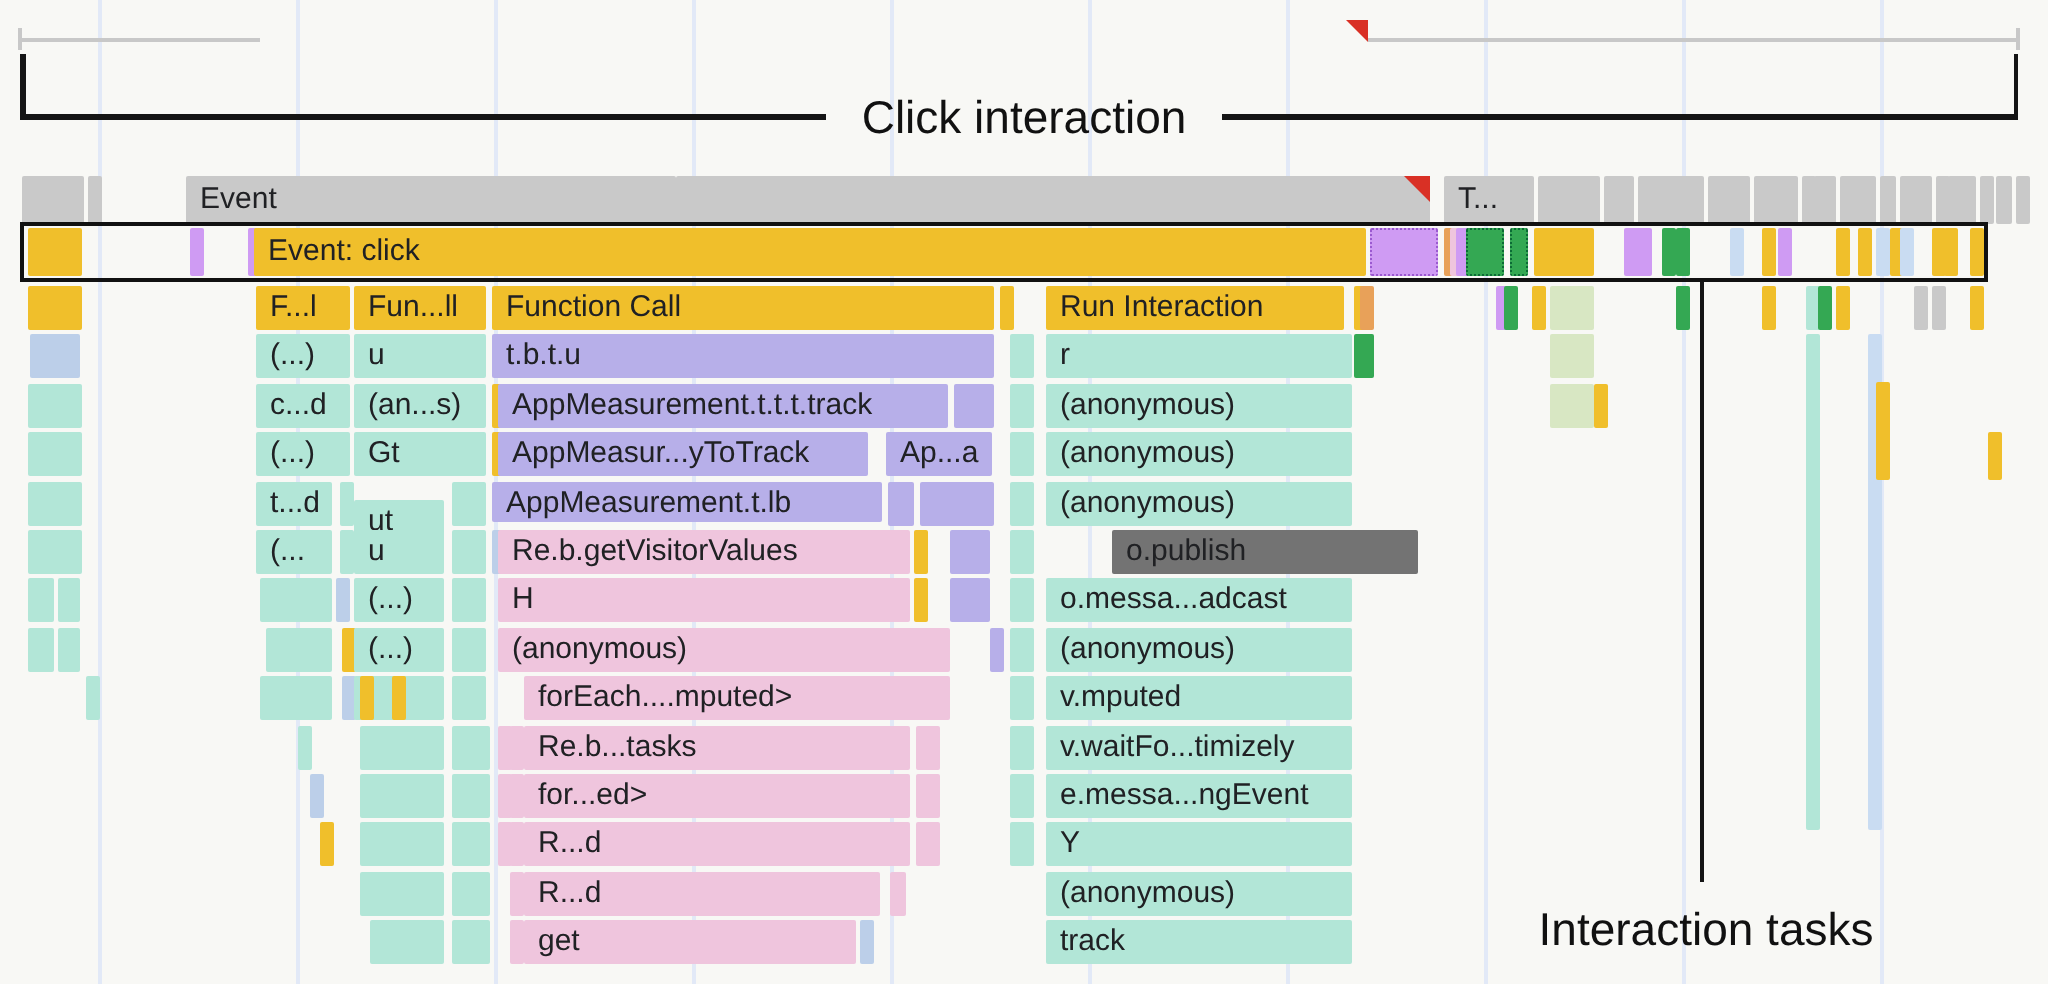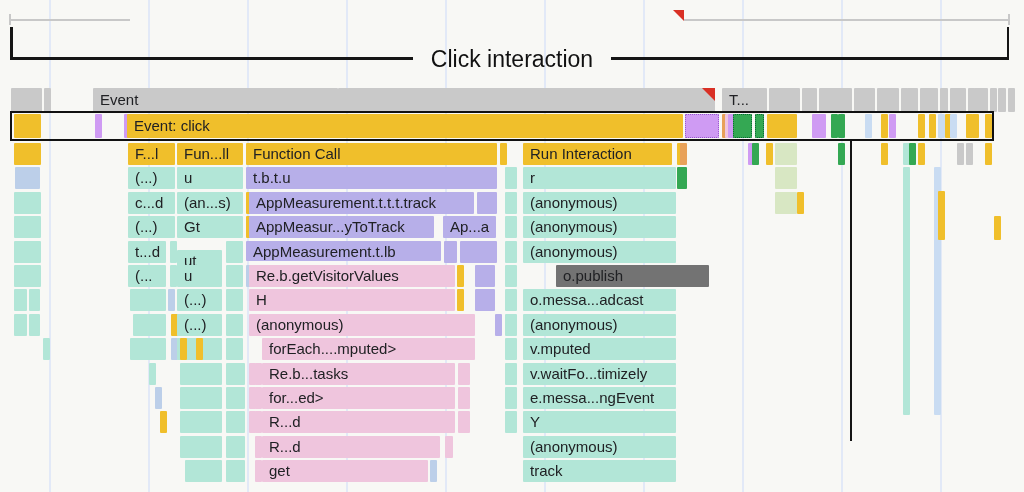--- a/index.html
+++ b/index.html
@@ -274,14 +274,15 @@
       <div class="seg" style="left: 262px; top: 460px; width: 166px; height: 22px; line-height: 22px; background: rgb(239, 197, 221);">get</div>
       <div class="seg" style="left: 430px; top: 460px; width: 7px; height: 22px; line-height: 22px; background: rgb(188, 207, 233);"></div>
       <div class="seg" style="left: 523px; top: 460px; width: 153px; height: 22px; line-height: 22px; background: rgb(178, 230, 215);">track</div>
     </div>
 
   <div class="tri" id="task-tri"></div>
 
   <div id="event-bracket"></div>
 
   <div class="bracket-line" id="it-line"></div>
+  <div id="it-label">Interaction tasks</div>
 
 </div>
 
 </body></html>

